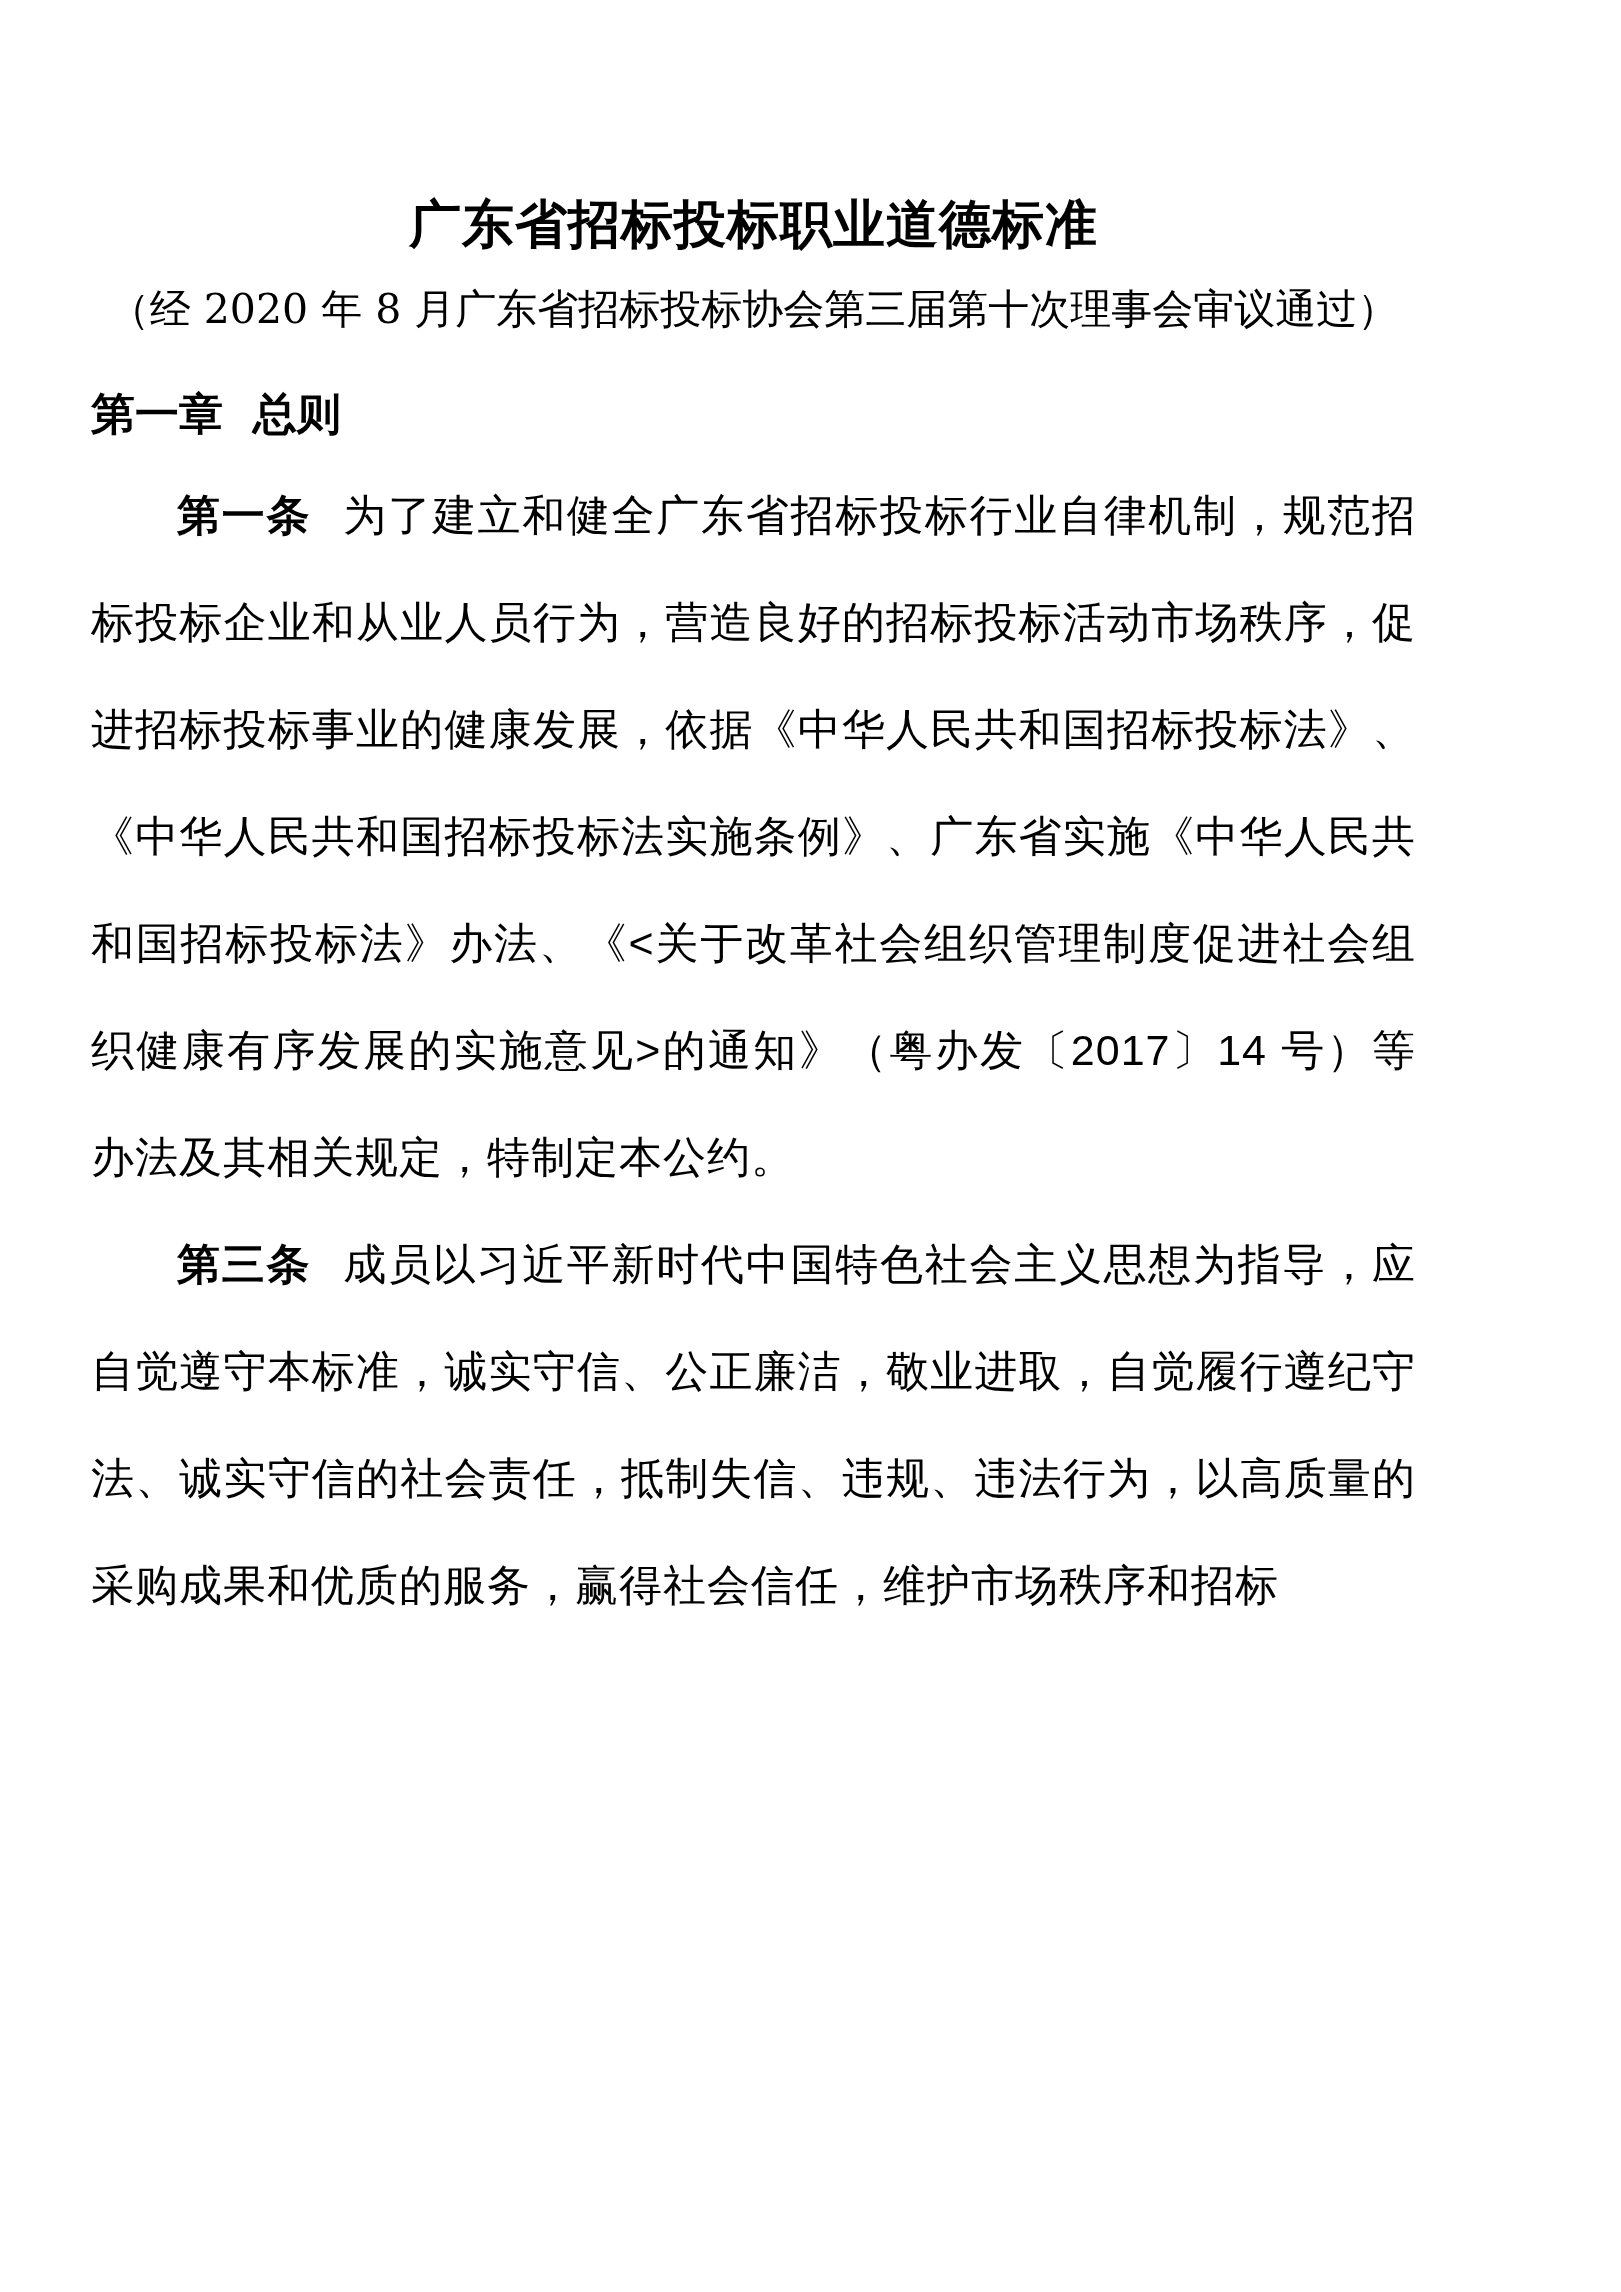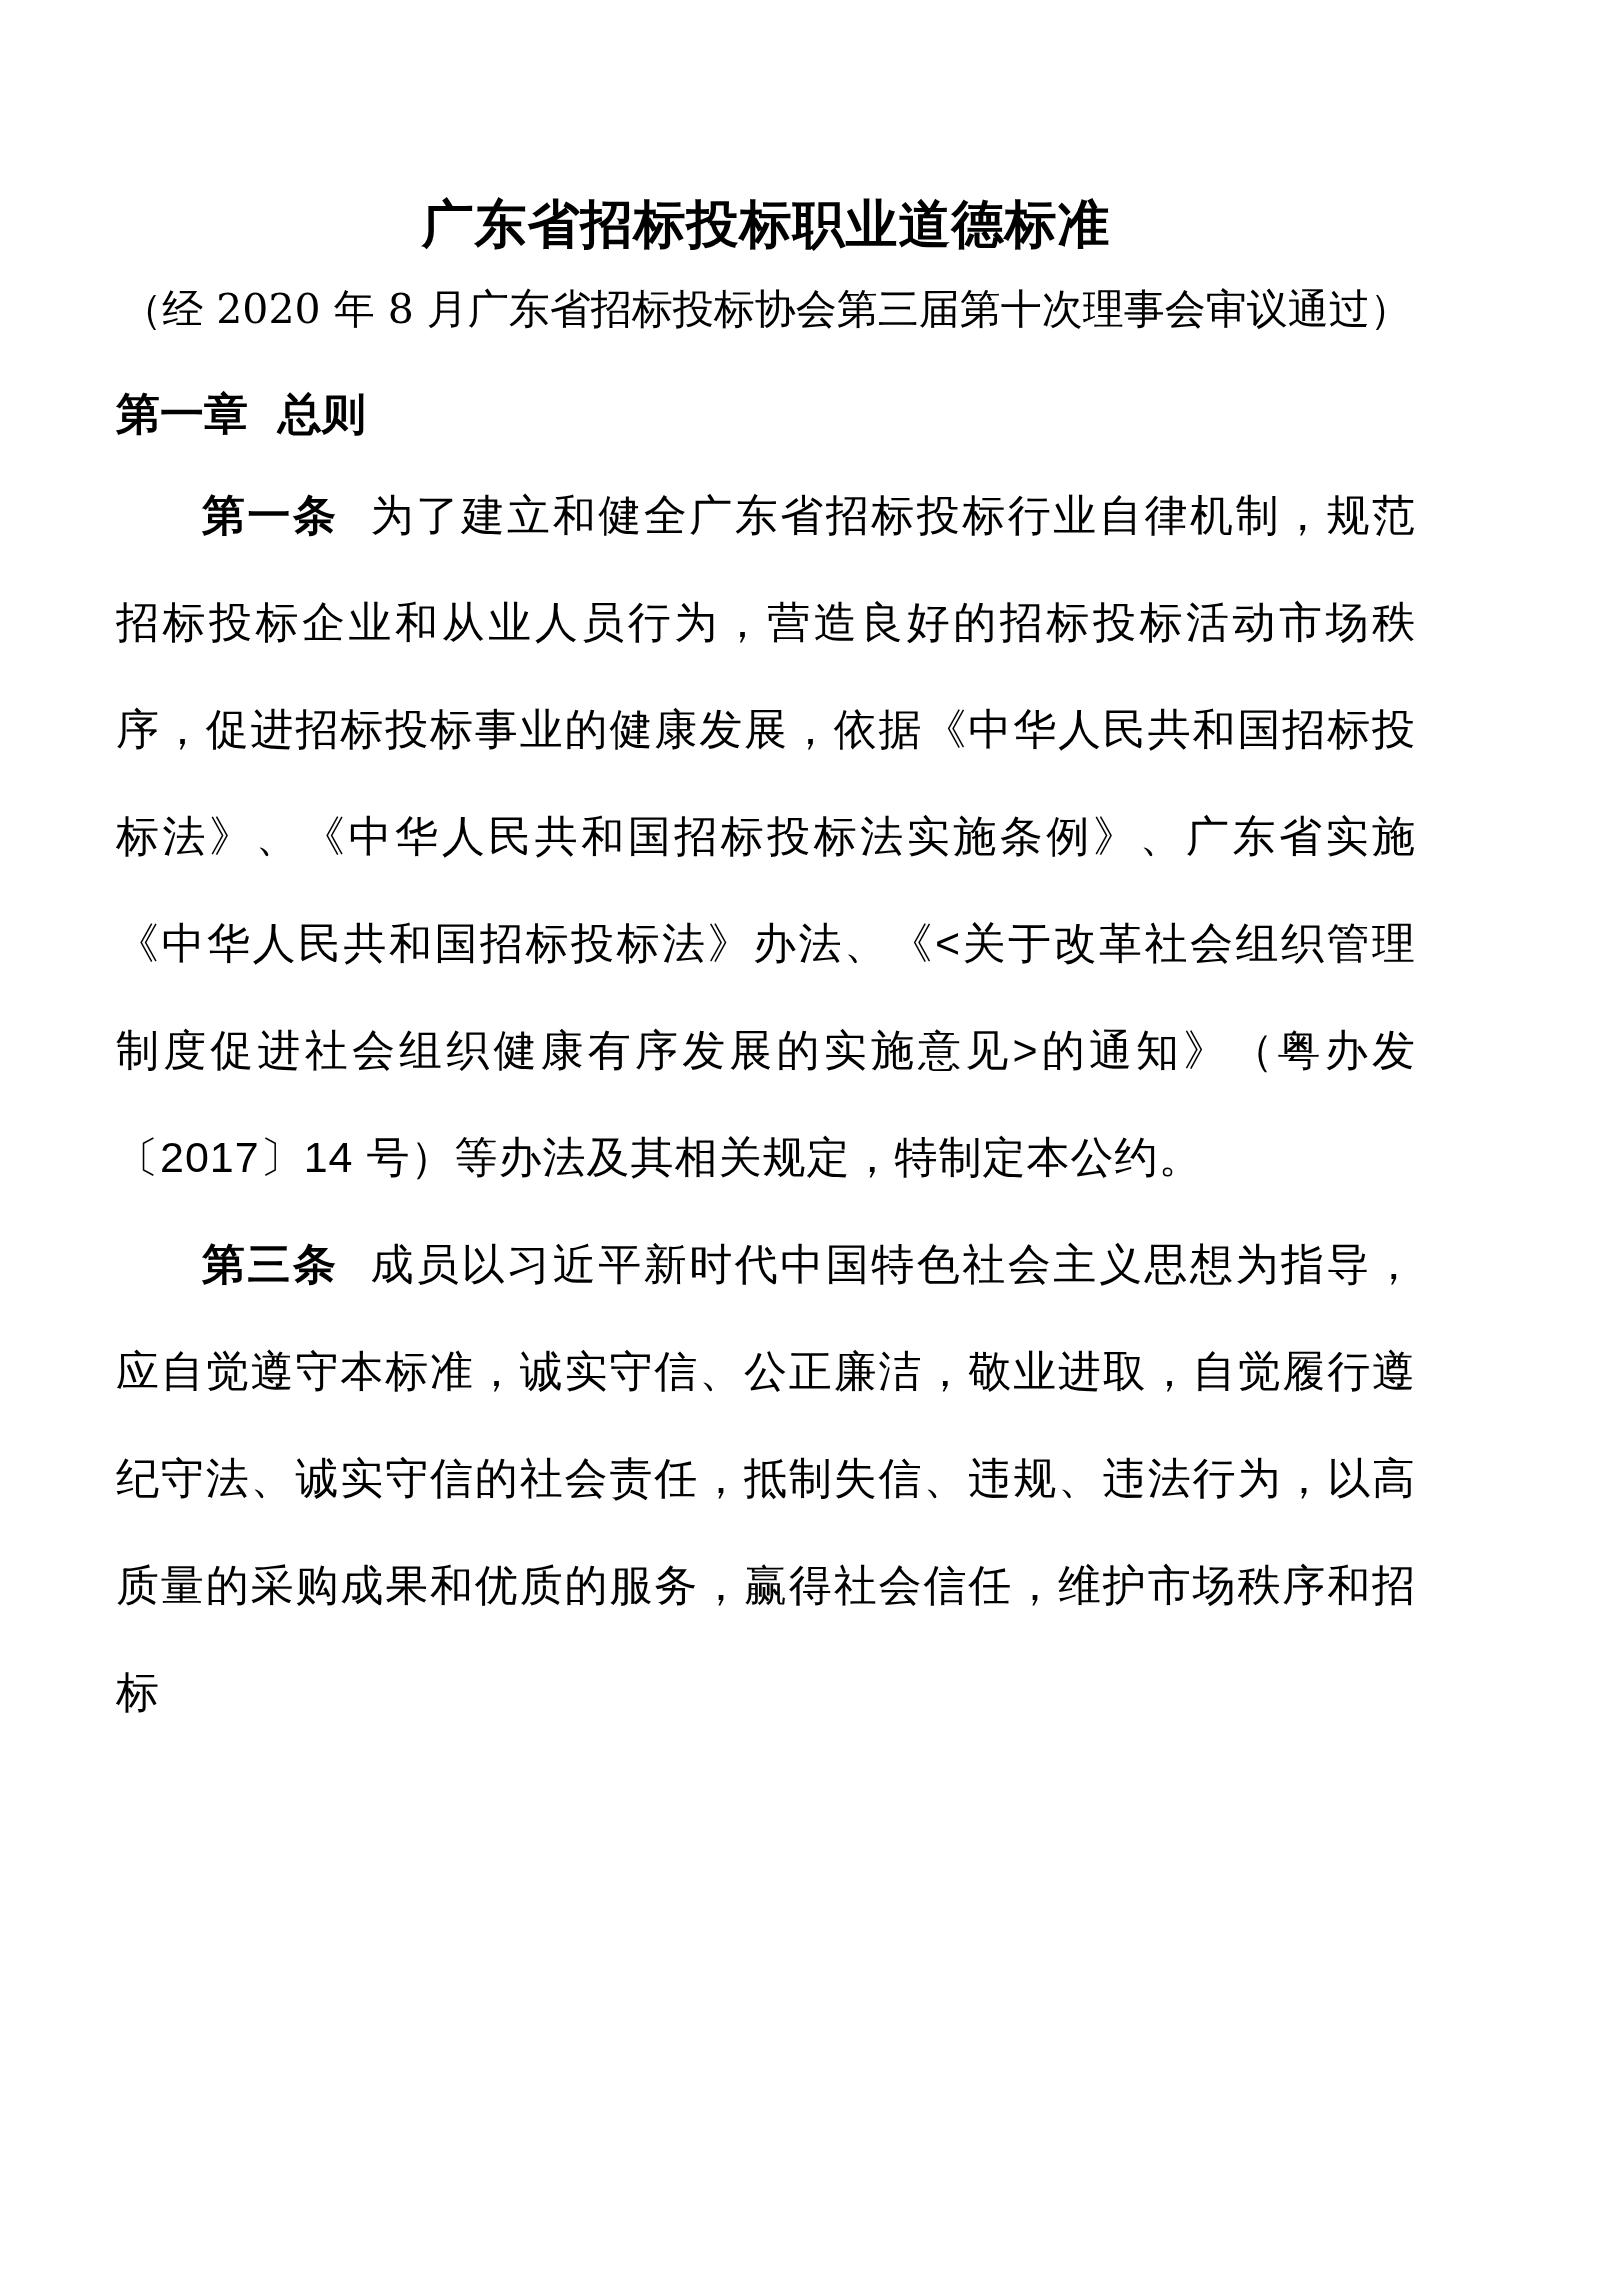--- a/index.html
+++ b/index.html
@@ -12,21 +12,21 @@
     height: 2293px;
     position: relative;
     color: #000000;
     font-family: "Liberation Sans", sans-serif;
     overflow: hidden;
   }
   .page {
     box-sizing: border-box;
     width: 1621px;
     height: 2293px;
-    padding: 0 205px 0 116px;
+    padding: 0 205px 0 91px;
   }
   .title {
     margin: 0;
     padding-top: 196px;
     font-size: 52px;
     line-height: 57px;
     font-weight: bold;
     text-align: center;
     font-family: "Liberation Sans", sans-serif;
     letter-spacing: 1px;

